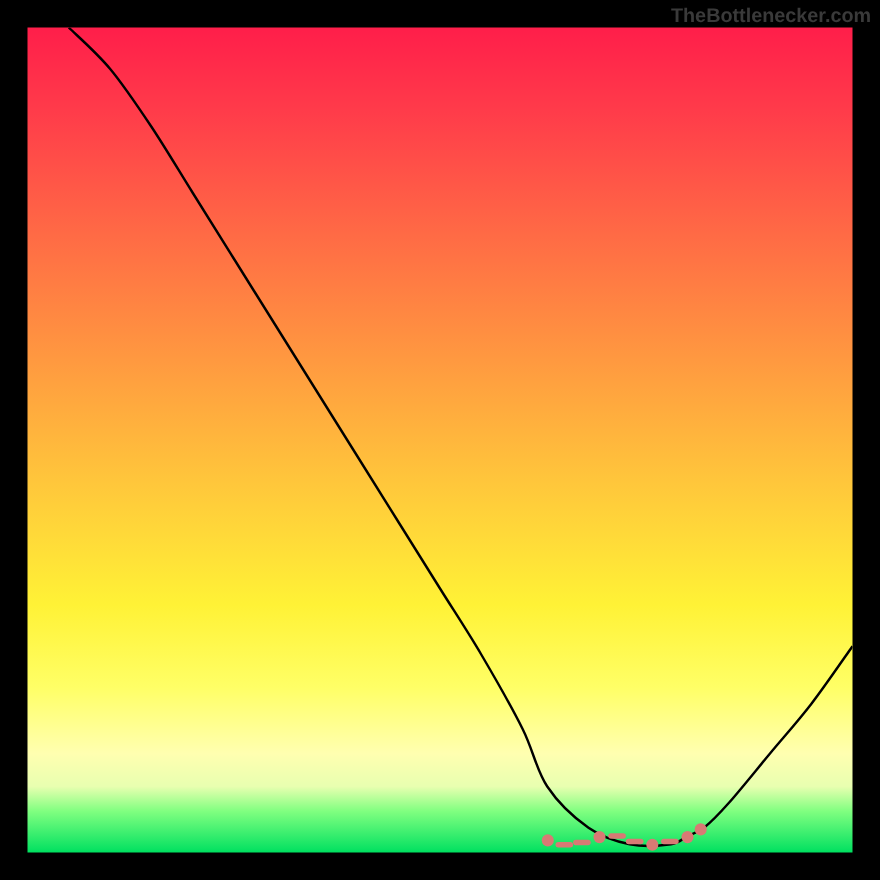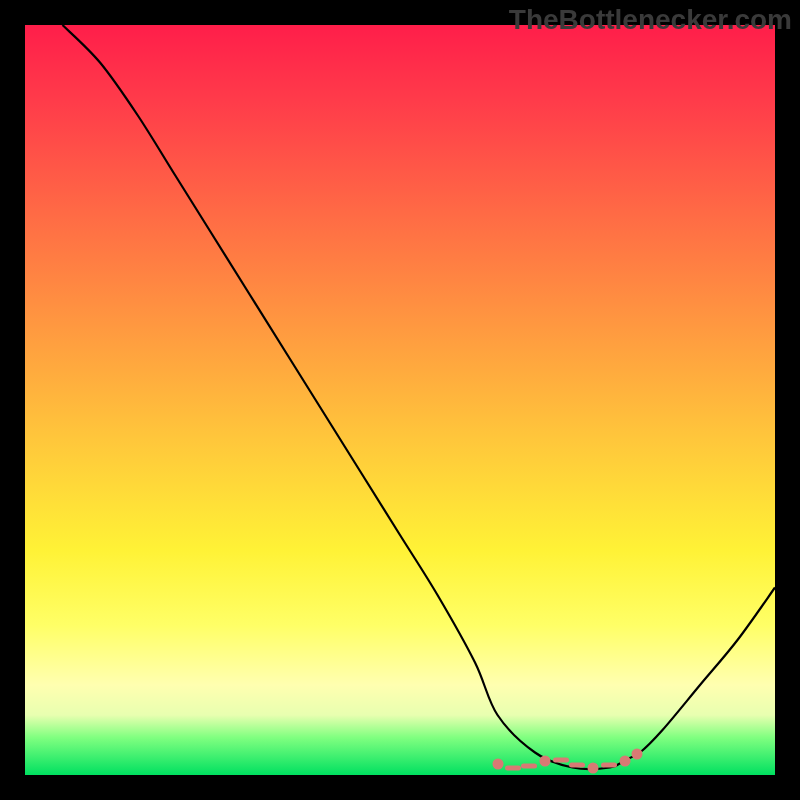--- a/index.html
+++ b/index.html
@@ -9,21 +9,21 @@
     background: #000;
     position: relative;
     overflow: hidden;
     font-family: Arial, sans-serif;
   }
   .watermark {
     position: absolute;
     top: 4px;
     right: 8px;
     color: #3a3a3a;
-    font-size: 28px;
+    font-size: 18px;
     font-weight: bold;
     z-index: 10;
   }
   .plot-area {
     position: absolute;
     left: 25px;
     top: 25px;
     width: 750px;
     height: 750px;
     background: linear-gradient(to bottom,

